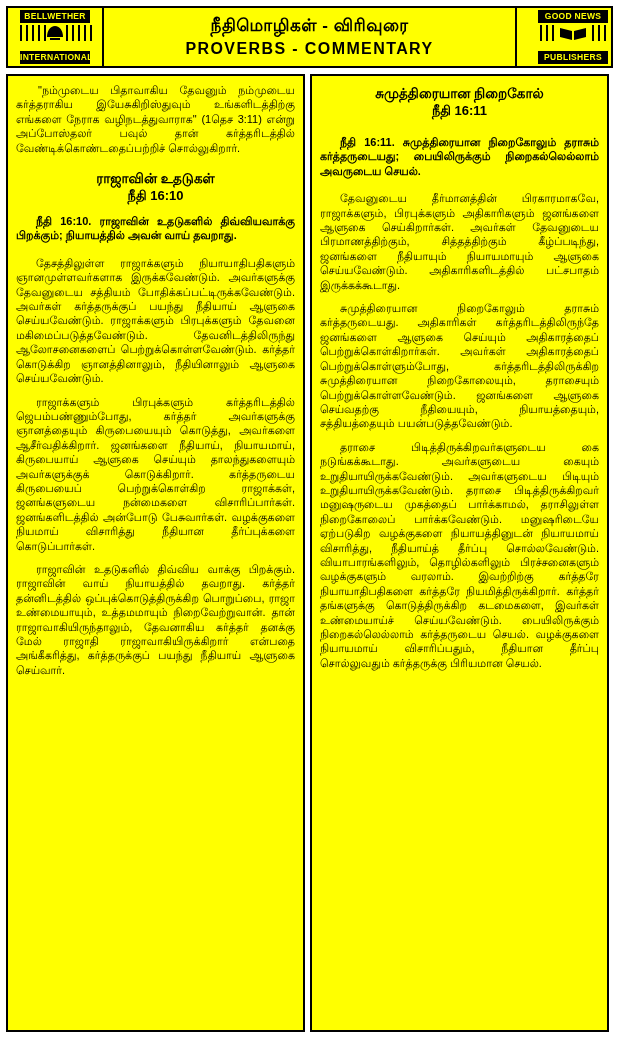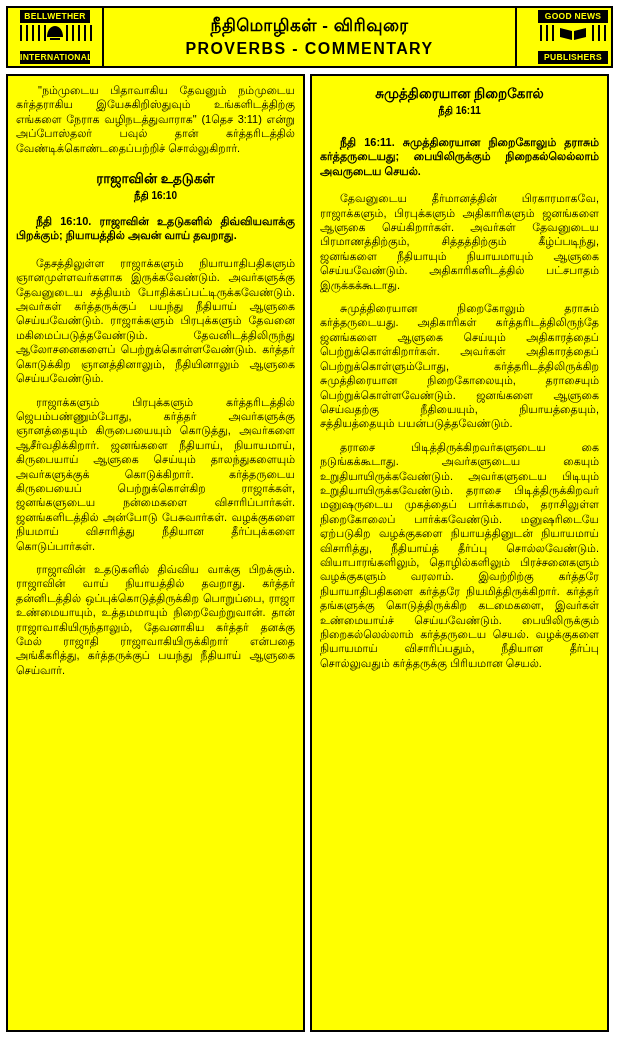--- a/index.html
+++ b/index.html
@@ -118,21 +118,21 @@
   .sec-head {
     text-align: center;
     font-weight: bold;
     color: #000000;
     font-size: 13.5px;
     line-height: 18px;
     margin: 2px 0 6px 0;
   }
   .sec-head .line2 {
     display: block;
-    font-size: 10px;
+    font-size: 13px;
     line-height: 16px;
   }
   p.para {
     margin: 0 0 9px 0;
     font-size: 11px;
     line-height: 14.4px;
     color: #000000;
     text-align: justify;
     text-indent: 20px;
     word-spacing: 0px;

